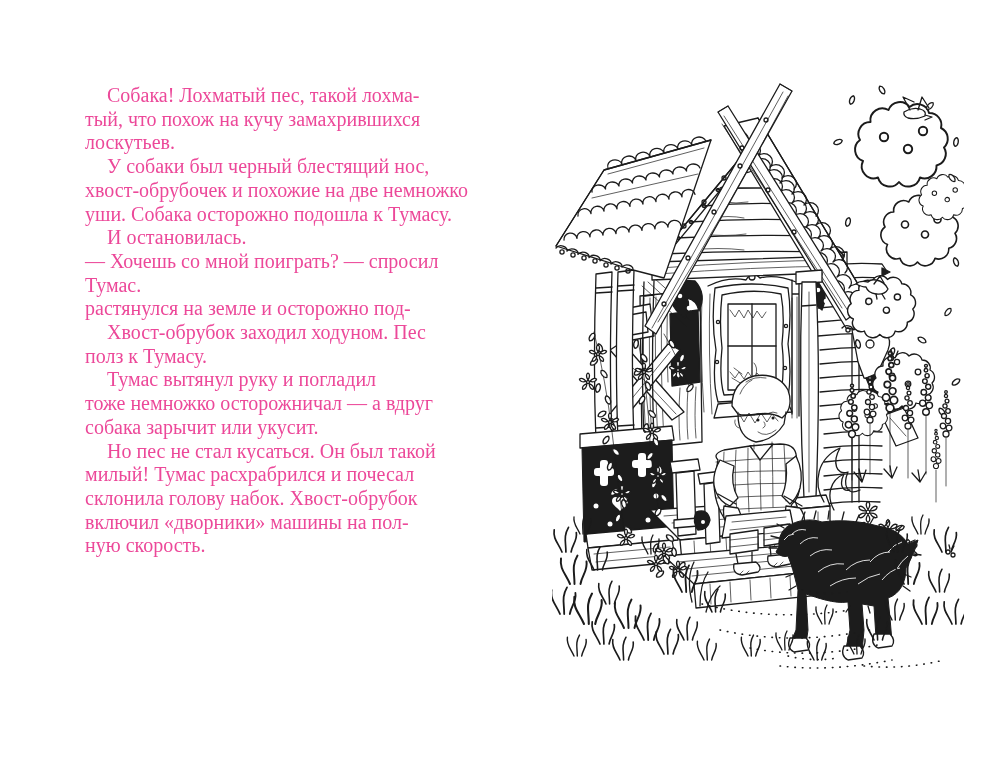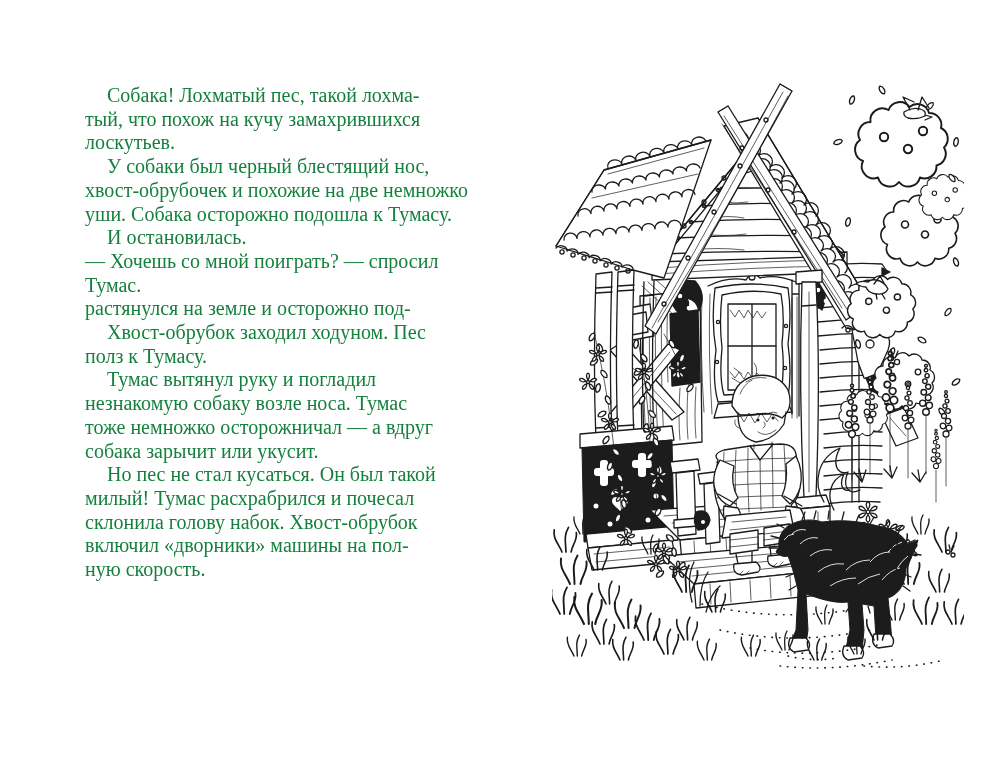--- a/index.html
+++ b/index.html
@@ -1,17 +1,17 @@
 <!DOCTYPE html>
 <html><head>
 <meta charset="utf-8">
 <style>
   html,body{margin:0;padding:0;background:#fff;}
   .page{position:relative;width:1000px;height:769px;background:#ffffff;overflow:hidden;
-        font-family:"Liberation Serif",serif;color:#15803d;border-radius:28px;}
+        font-family:"Liberation Serif",serif;color:#ec4899;border-radius:28px;}
   .text-block{position:absolute;left:85px;top:84px;width:404px;font-size:20px;line-height:23.7px;}
   .para{margin:0;}
   .tl{white-space:nowrap;}
   .ind{text-indent:22px;}
   .illus{position:absolute;left:552px;top:82px;width:412px;height:594px;}
   svg .ink{stroke:#1b1b1b;stroke-width:1.3;fill:none;stroke-linecap:round;stroke-linejoin:round;}
   svg .thin{stroke-width:0.7;}
   svg .wfill{fill:#ffffff;}
   svg .dark{fill:#1c1c1c;stroke:#1c1c1c;}
 </style>
@@ -38,21 +38,20 @@
       <div class="tl">— Хочешь со мной поиграть? — спросил</div>
       <div class="tl">Тумас.</div>
     </div>
     <div class="para">
       <div class="tl">растянулся на земле и осторожно под-</div>
       <div class="tl ind">Хвост-обрубок заходил ходуном. Пес</div>
       <div class="tl">полз к Тумасу.</div>
     </div>
     <div class="para">
       <div class="tl ind">Тумас вытянул руку и погладил</div>
-      <div class="tl">незнакомую собаку возле носа. Тумас</div>
       <div class="tl">тоже немножко осторожничал — а вдруг</div>
       <div class="tl">собака зарычит или укусит.</div>
     </div>
     <div class="para">
       <div class="tl ind">Но пес не стал кусаться. Он был такой</div>
       <div class="tl">милый! Тумас расхрабрился и почесал</div>
       <div class="tl">склонила голову набок. Хвост-обрубок</div>
       <div class="tl">включил «дворники» машины на пол-</div>
       <div class="tl">ную скорость.</div>
     </div>

